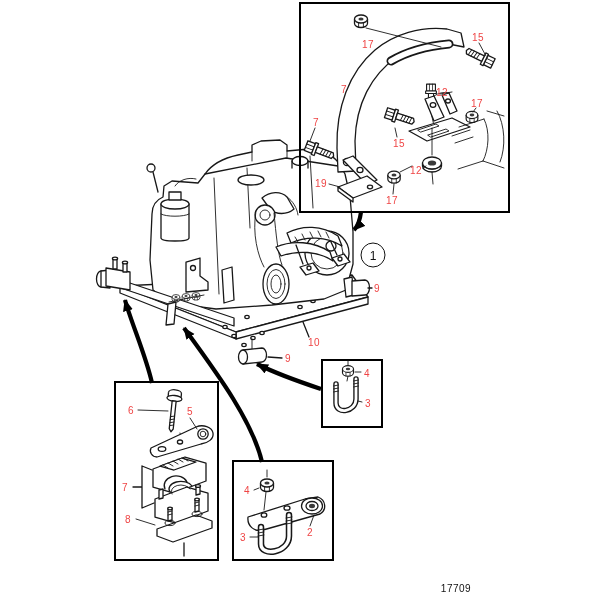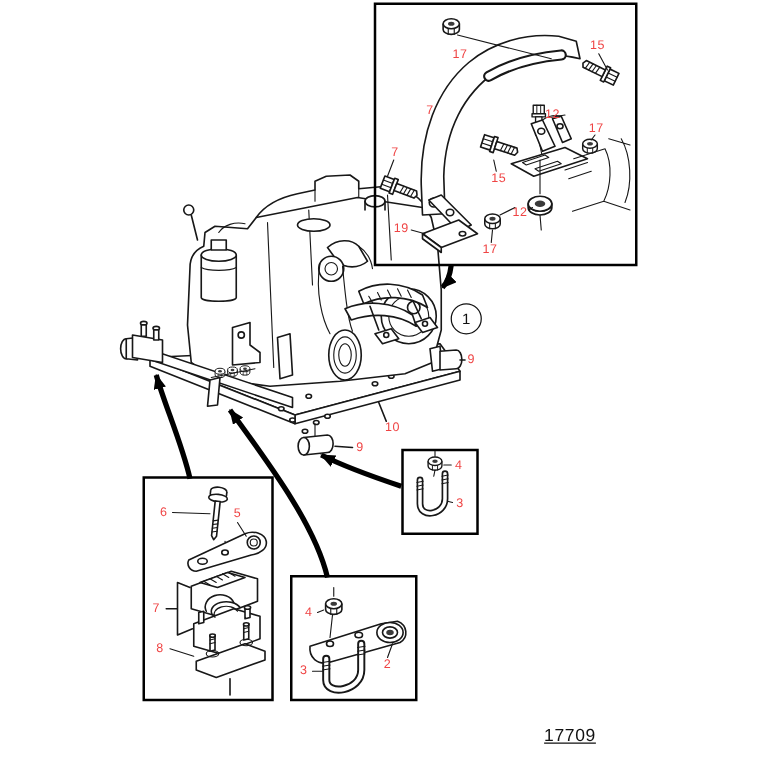--- a/index.html
+++ b/index.html
@@ -12,21 +12,21 @@
   .fw{fill:#ffffff;stroke:#181818;stroke-width:1.3;stroke-linejoin:round;}
   .dark{fill:#3a3a3a;stroke:none;}
   .thick{fill:none;stroke:#000;stroke-width:4.2;stroke-linecap:butt;}
   .box{fill:none;stroke:#000;stroke-width:2;}
   
   .callout{position:absolute;transform:translate(-50%,-50%);font-size:10px;font-weight:400;
            color:#ef4444;white-space:nowrap;letter-spacing:.4px;}
   .badge{position:absolute;transform:translate(-50%,-50%);width:23px;height:23px;border:1.5px solid #111;
          border-radius:50%;display:flex;align-items:center;justify-content:center;font-size:12px;color:#111;
          background:#fff;}
-  .dwg{position:absolute;transform:translate(-50%,-50%);font-size:14px;color:#111;letter-spacing:.5px;text-decoration:underline;}
+  .dwg{position:absolute;transform:translate(-50%,-50%);font-size:10px;color:#111;letter-spacing:.5px;}
 </style>
 </head>
 <body>
 
 <div class="stage">
 
 <svg width="610" height="610" viewBox="0 0 610 610" xmlns="http://www.w3.org/2000/svg">
   <defs>
     <marker id="ah" markerUnits="userSpaceOnUse" markerWidth="16" markerHeight="14" refX="11" refY="5" orient="auto">
       <path d="M0,0 L12,5 L0,10 Z" fill="#000"></path>

